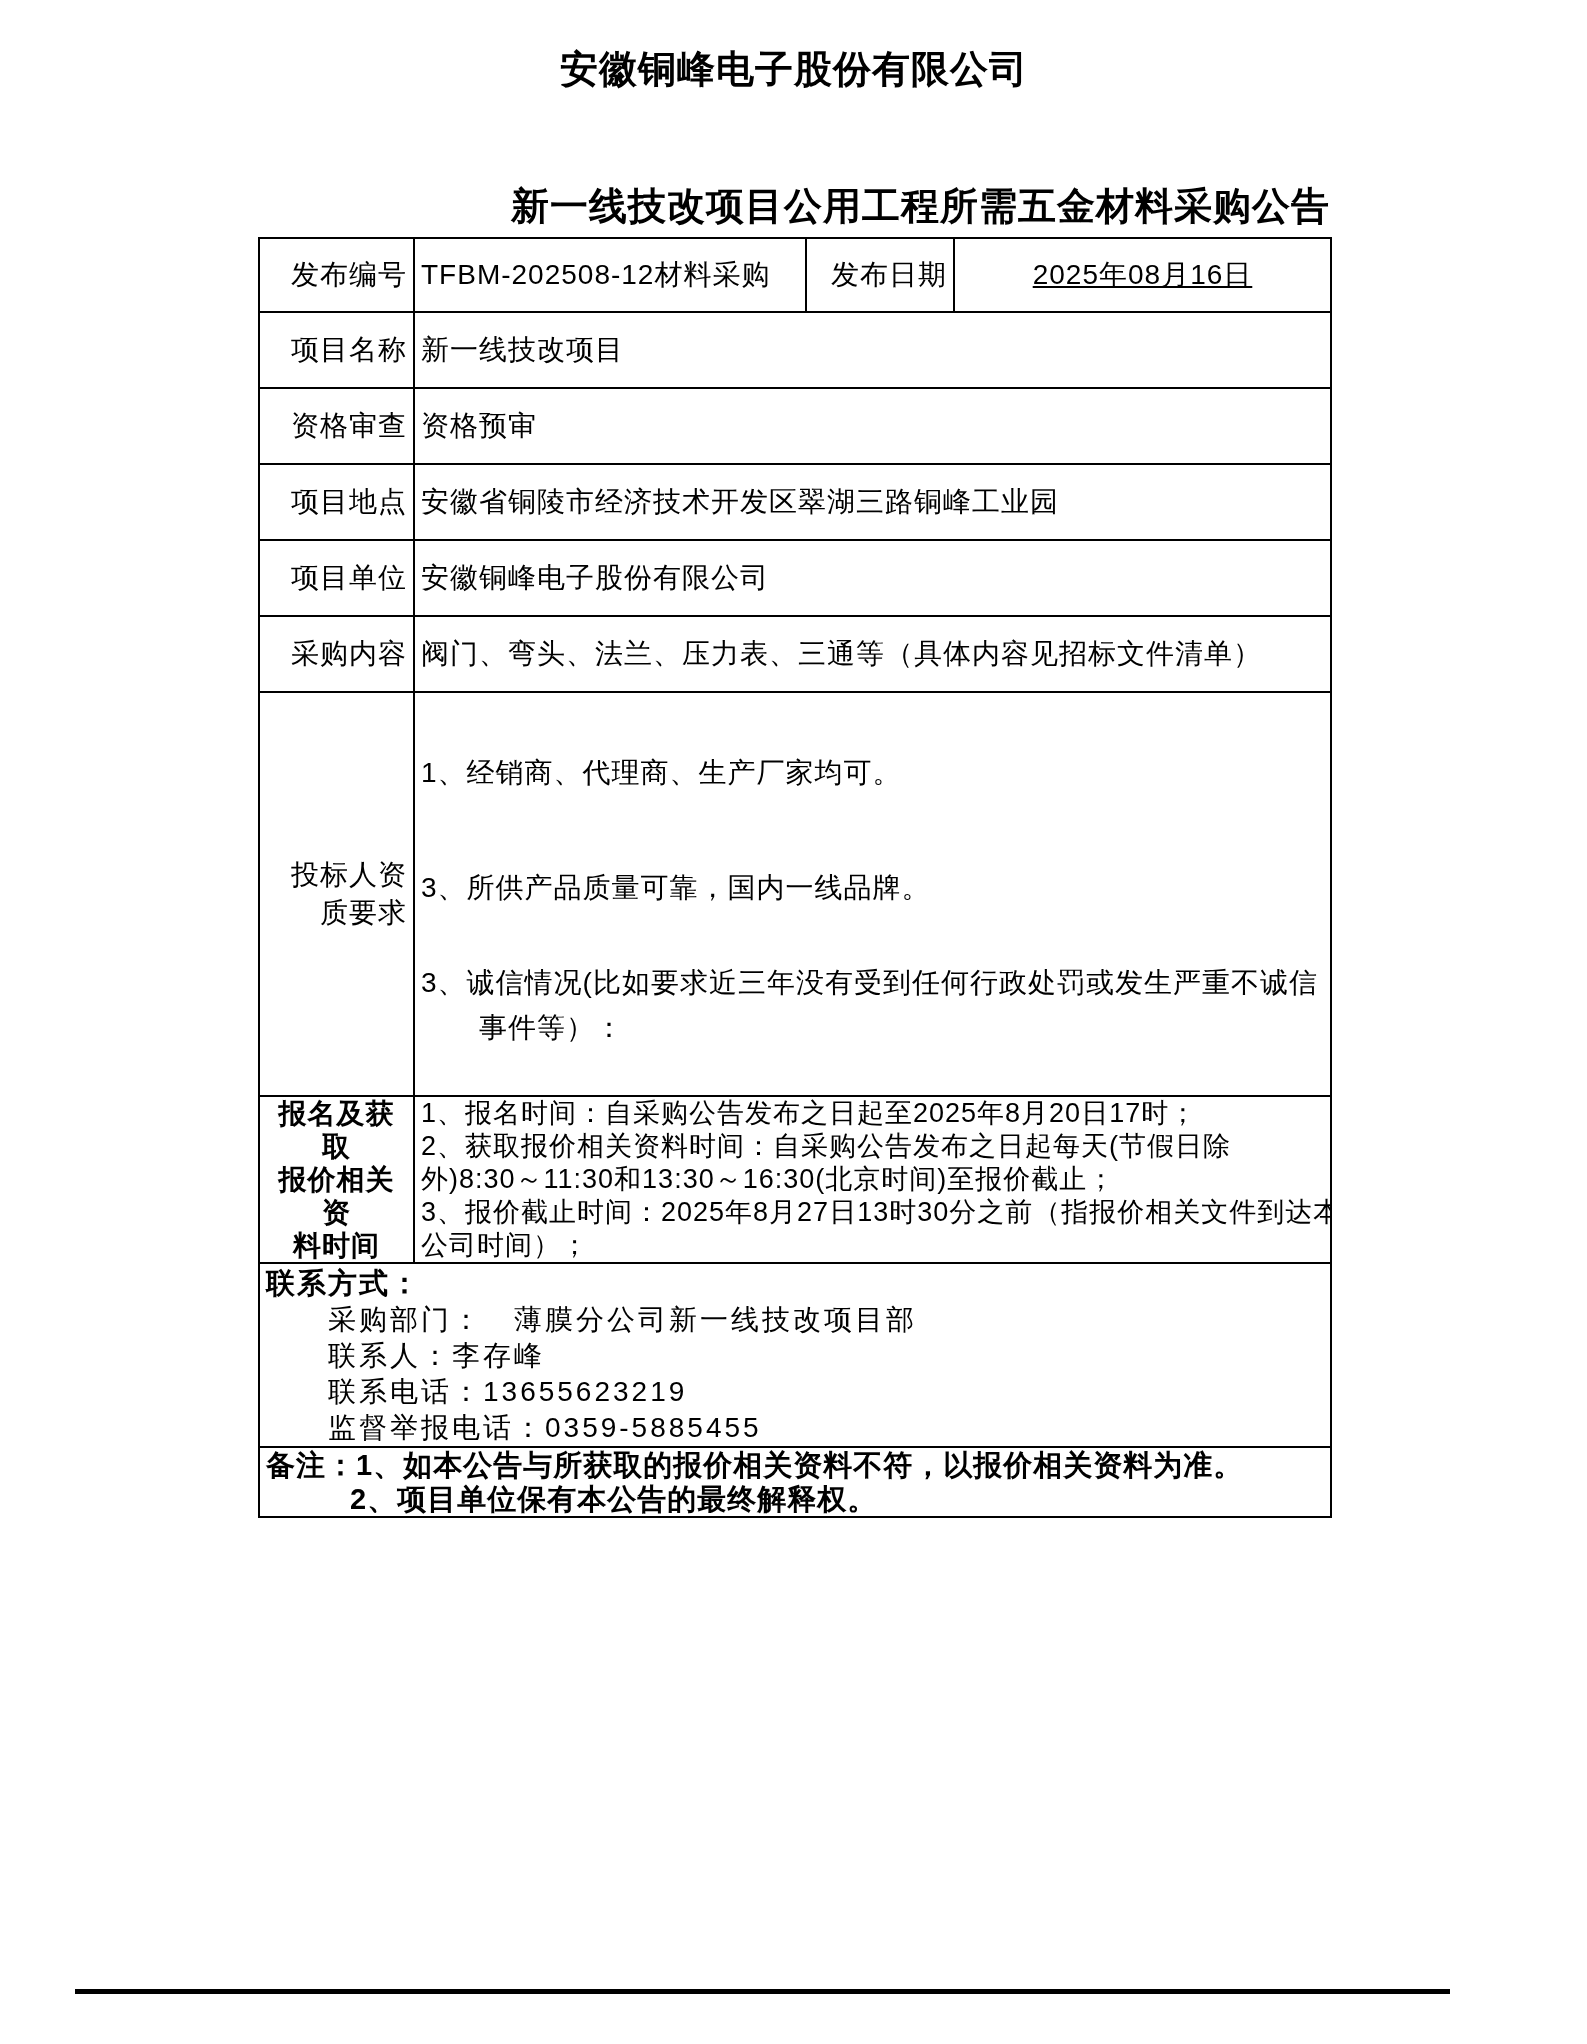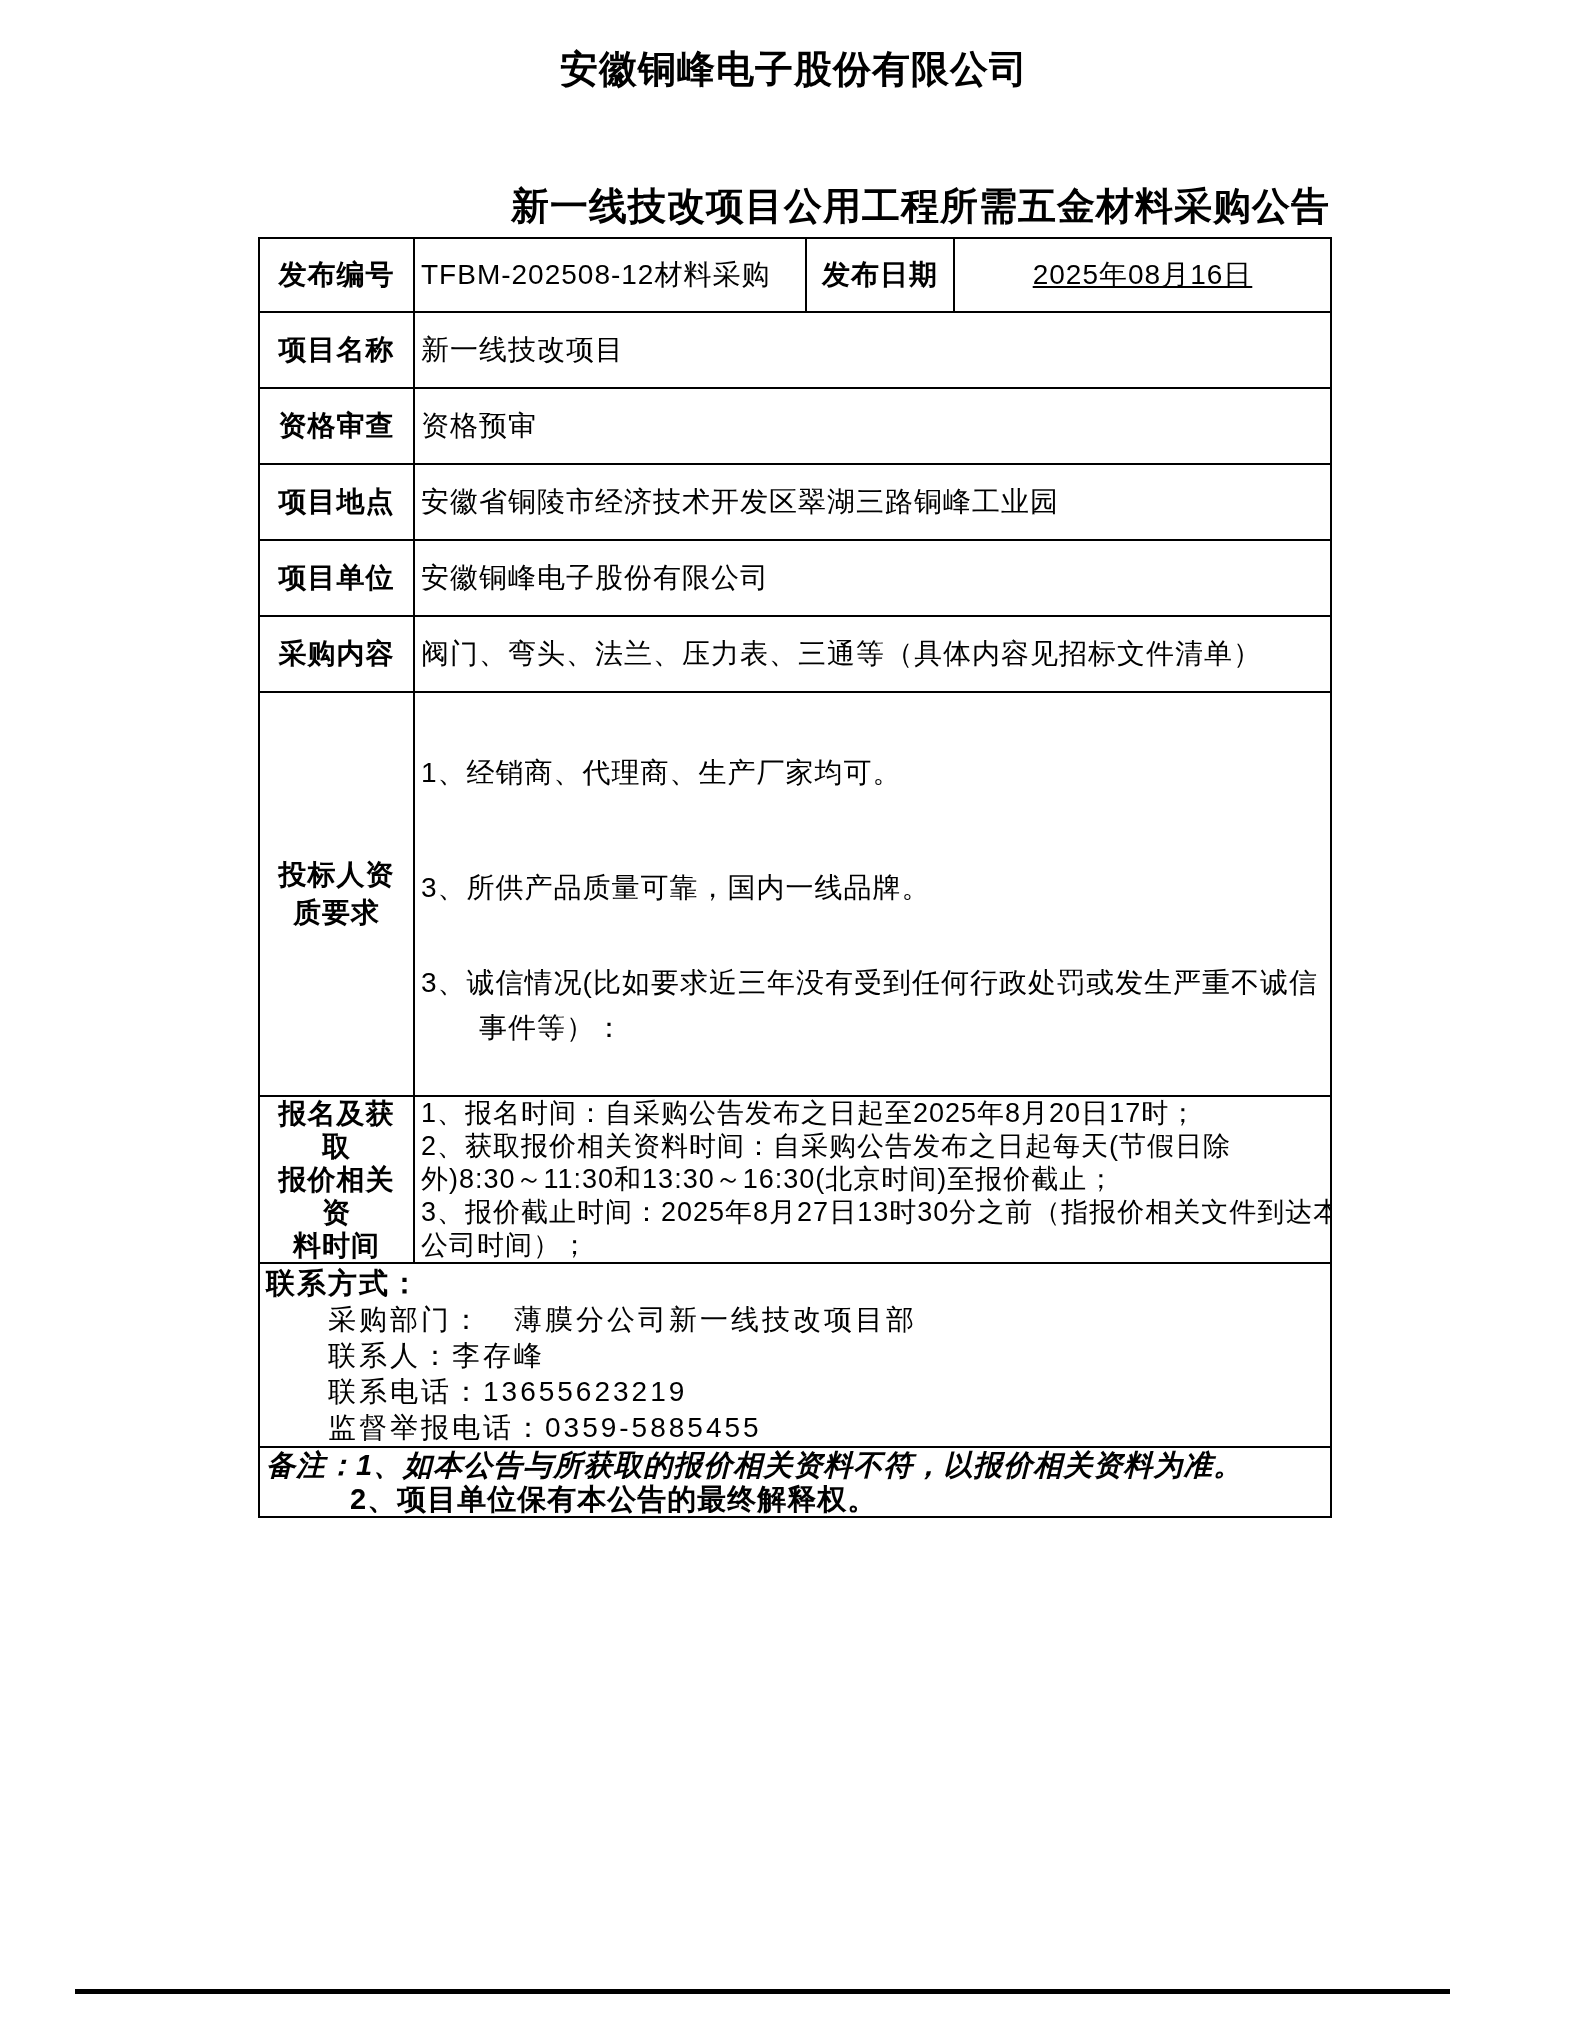--- a/index.html
+++ b/index.html
@@ -23,21 +23,21 @@
     position:absolute; left:258px; top:237px; width:1072px;
     border-collapse:collapse; table-layout:fixed;
   }
   table.doc td {
     border:2px solid #000;
     font-size:28px; letter-spacing:1px;
     vertical-align:middle;
     padding:0 6px;
     overflow:hidden;
   }
-  td.label { font-weight:bold; text-align:center; letter-spacing:2px; padding:0 2px; }
+  td.label { font-weight:normal; text-align:right; letter-spacing:2px; padding:0 2px; }
   td.center { text-align:center;text-decoration:underline; }
 
   tr.r-short  td { height:74px; }
   tr.r1       td { height:72px; }
 
   td.qual-content { vertical-align:top; padding:0 4px 0 6px; }
   .q-line { line-height:45px; }
   .q1 { margin-top:12px; }
   .q2 { margin-top:70px; }
   .q3 { margin-top:50px; }
@@ -49,21 +49,21 @@
   td.reg-label { font-weight:bold; text-align:center; letter-spacing:0; padding:0; }
   .reg-label-line { line-height:33px; }
   td.reg-cell { padding:2px 2px 2px 3px; letter-spacing:0; }
   .reg-line { line-height:33px; font-size:27px; white-space:nowrap; }
 
   td.contact-cell { vertical-align:top; padding:6px 8px; }
   .contact-heading { font-weight:bold; font-size:29px; line-height:38px; letter-spacing:2px; }
   .contact-line { line-height:36px; margin-left:62px; letter-spacing:3px; }
 
   td.remark-cell { vertical-align:middle; padding:2px 8px; }
-  .remark-line1 { font-weight:bold; font-size:29px; line-height:34px; letter-spacing:1px;font-style:italic; }
+  .remark-line1 { font-weight:bold; font-size:29px; line-height:34px; letter-spacing:1px; }
   .remark-line2 { font-weight:bold; font-size:29px; line-height:34px; letter-spacing:1px; padding-left:84px; }
 
   .footer-bar {
     position:absolute; left:75px; top:1989px; width:1434px; height:5px;
     background:#000;
   }
 </style>
 </head>
 <body>
 

